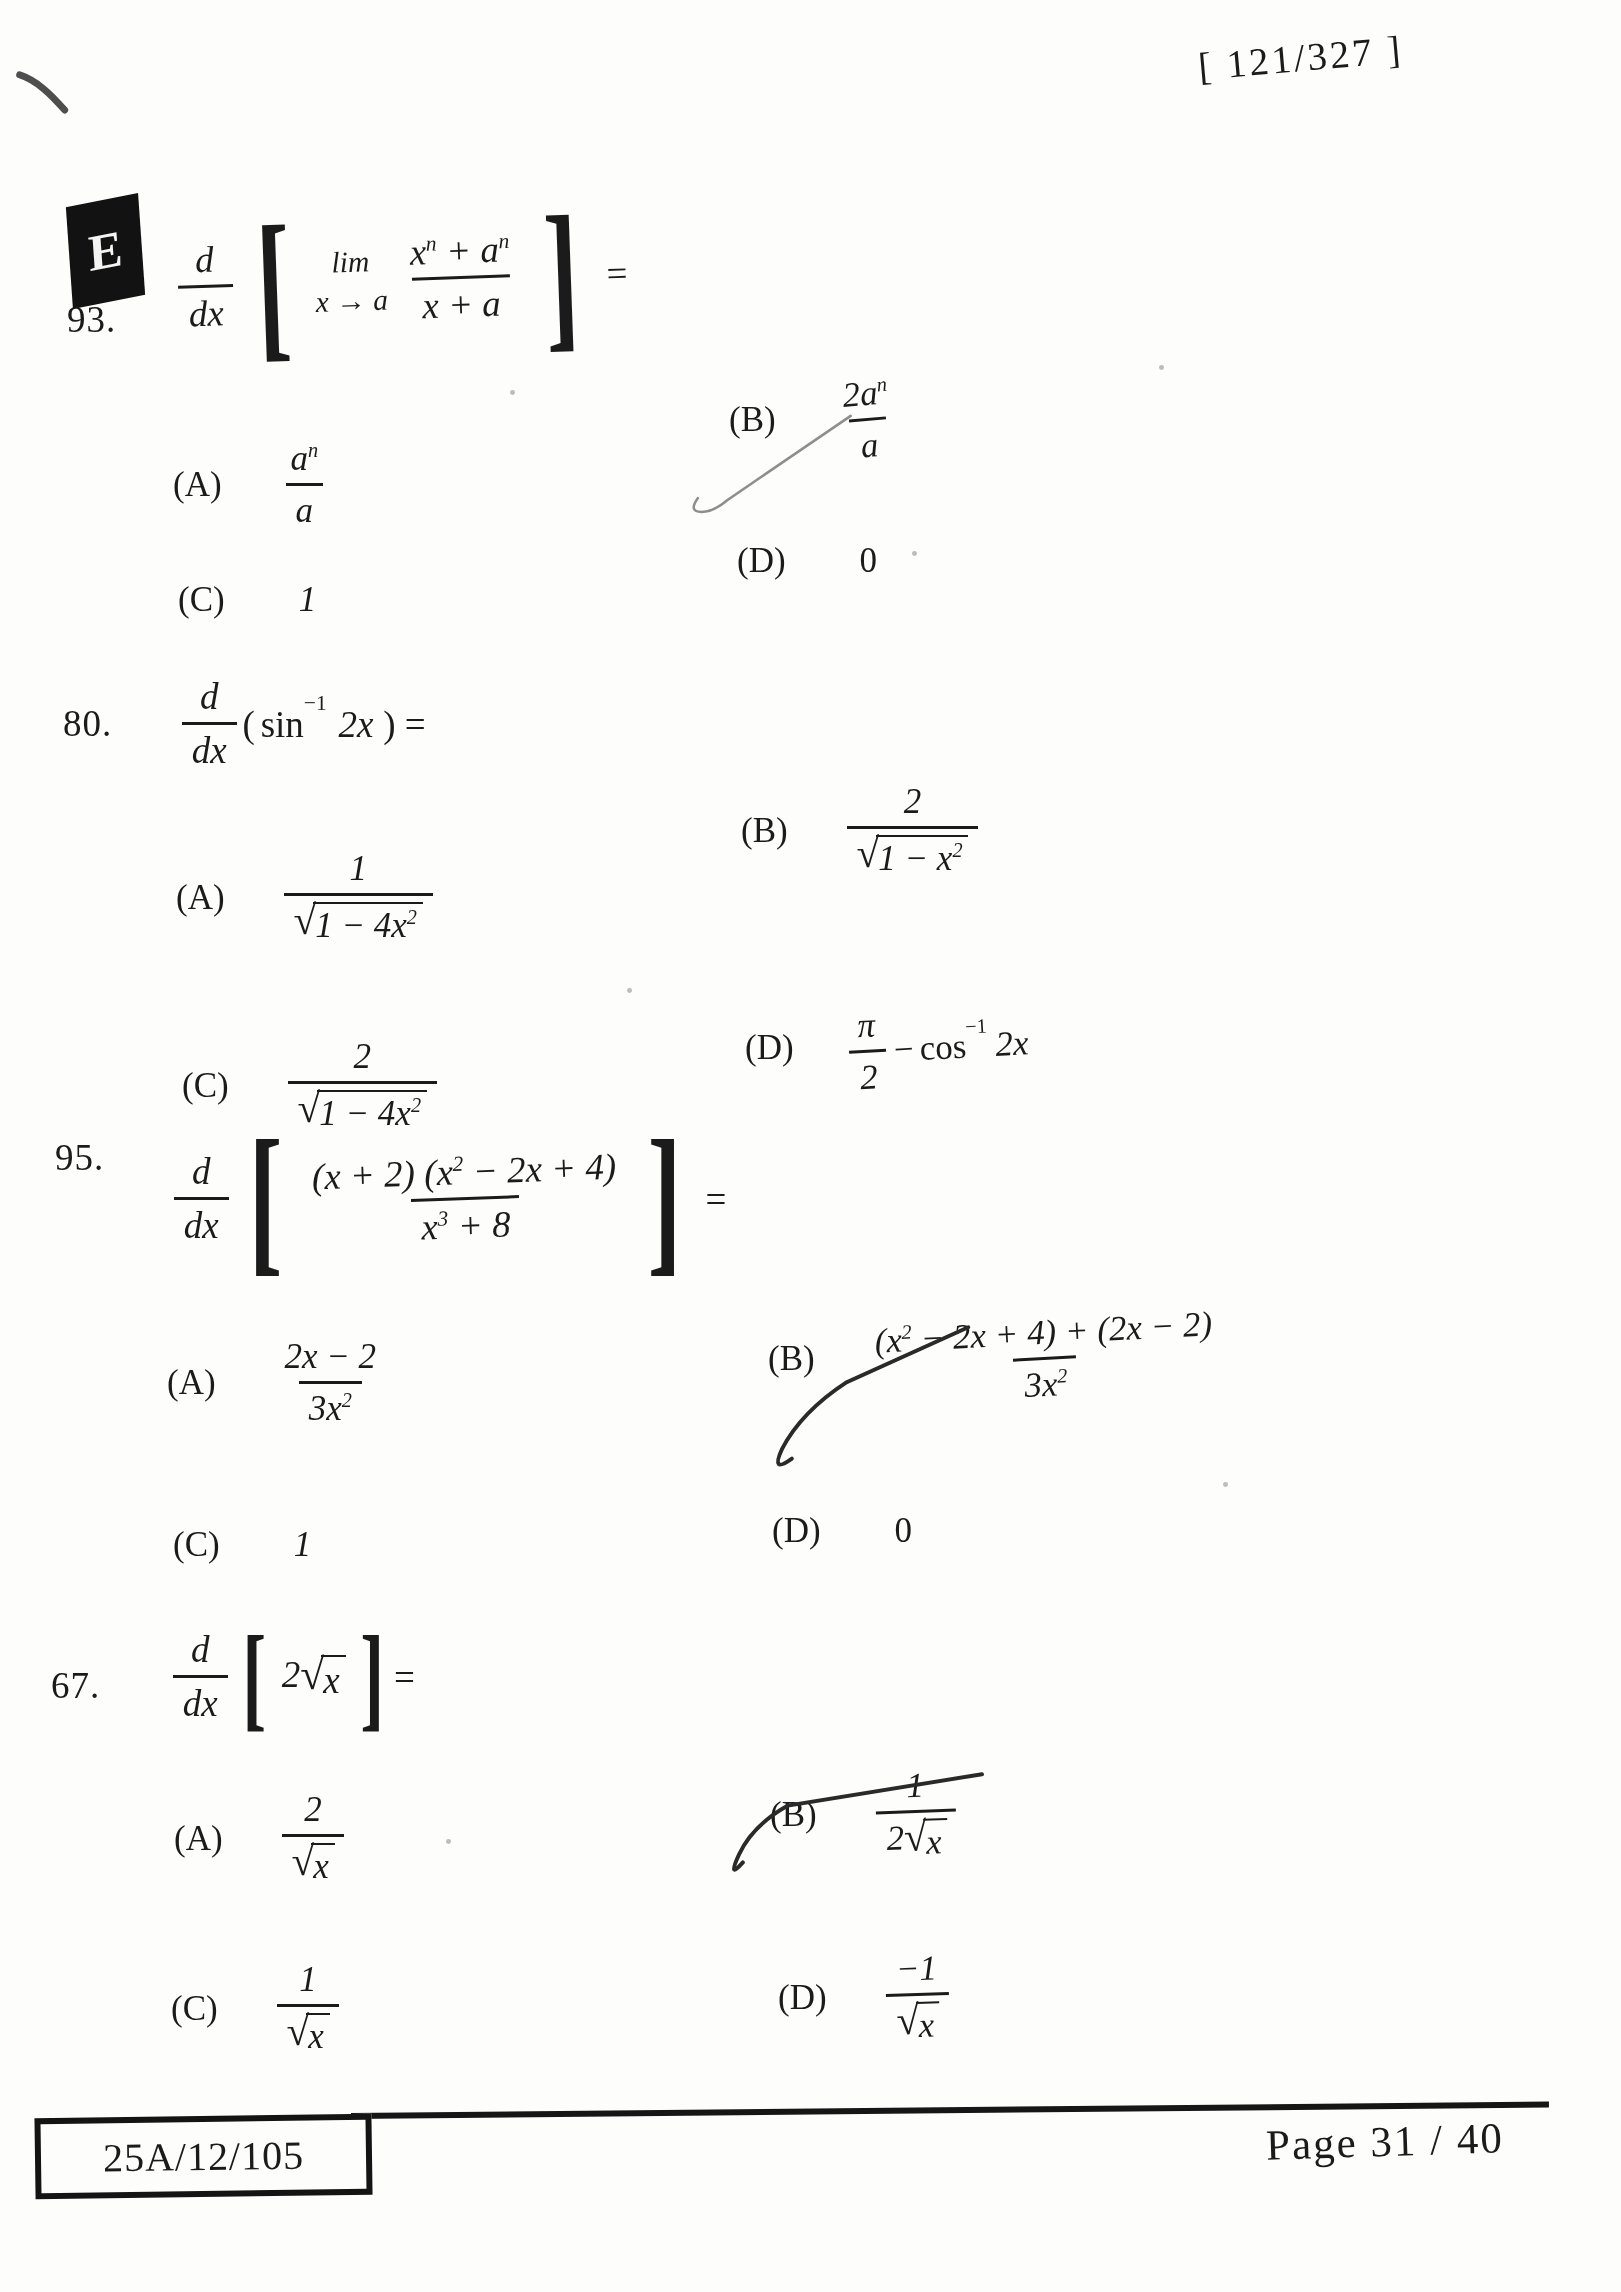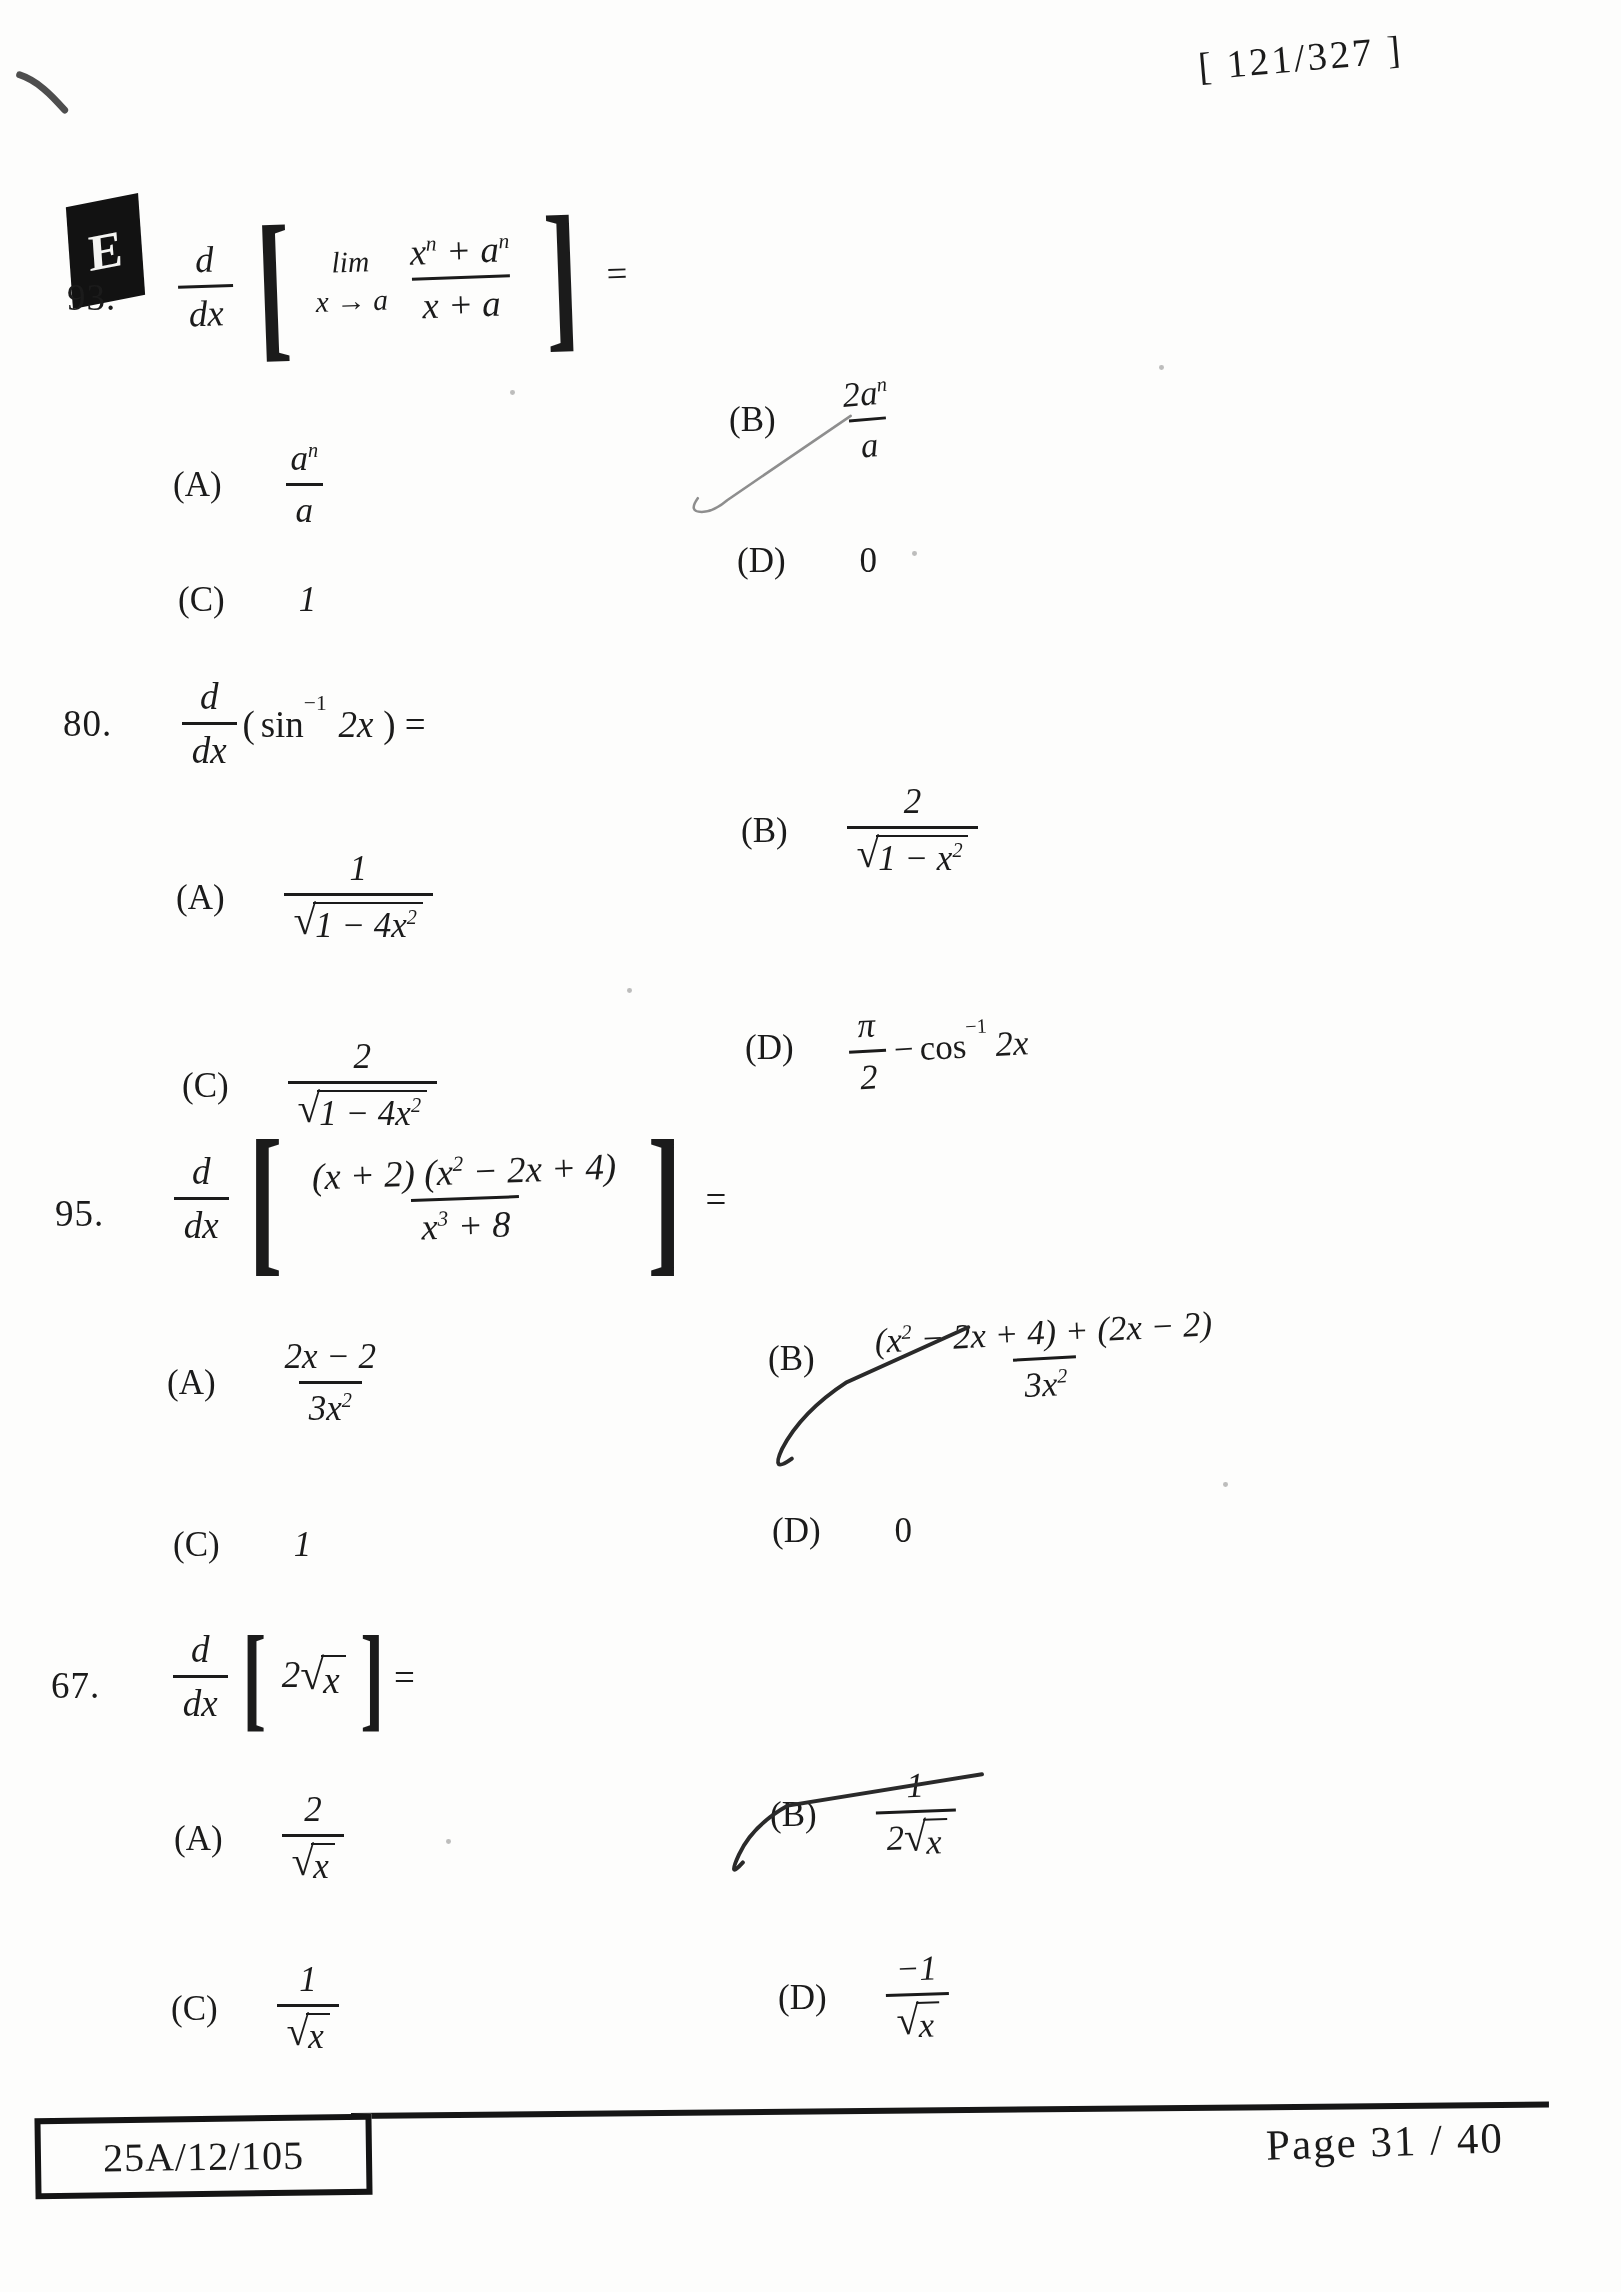--- a/index.html
+++ b/index.html
@@ -53,21 +53,21 @@
 <body>
 
 <div class="page">
 
   <div class="abs corner-ref" style="left:1198px; top:35px;">[ 121/327 ]</div>
 
   <div class="abs" style="left:69px; top:200px;">
     <div class="badge">E</div>
   </div>
 
-  <div class="qnum" style="left:67px; top:276px;">93.</div>
+  <div class="qnum" style="left:67px; top:298px;">93.</div>
 
   <div class="stem math tilt2" style="left:178px; top:216px;">
     <span class="frac">
       <span class="num">d</span>
       <span class="den">dx</span>
     </span>
     <span class="brkt br-xl">[</span>
     <span class="limstack">
       <span>lim</span>
       <span>x → a</span>
@@ -164,21 +164,21 @@
       </span>
       <span class="rm" style="margin:0 5.9px 0 7.8px;">−</span>
       <span class="rm" style="display:inline-flex;">
         <span>cos</span>
           <sup>−1</sup>
       </span>
       <span style="margin-left:7.8px;">2x</span>
     </span>
   </div>
 
-  <div class="qnum" style="left:55px; top:1192px;">95.</div>
+  <div class="qnum" style="left:55px; top:1136px;">95.</div>
 
   <div class="stem math" style="left:174px; top:1135px; gap:9.8px;">
     <span class="frac">
       <span class="num">d</span>
       <span class="den">dx</span>
     </span>
     <span class="brkt br-xl">[</span>
     <span class="frac tilt2">
       <span class="num">(x + 2) (x<sup>2</sup> − 2x + 4)</span>
       <span class="den">x<sup>3</sup> + 8</span>

